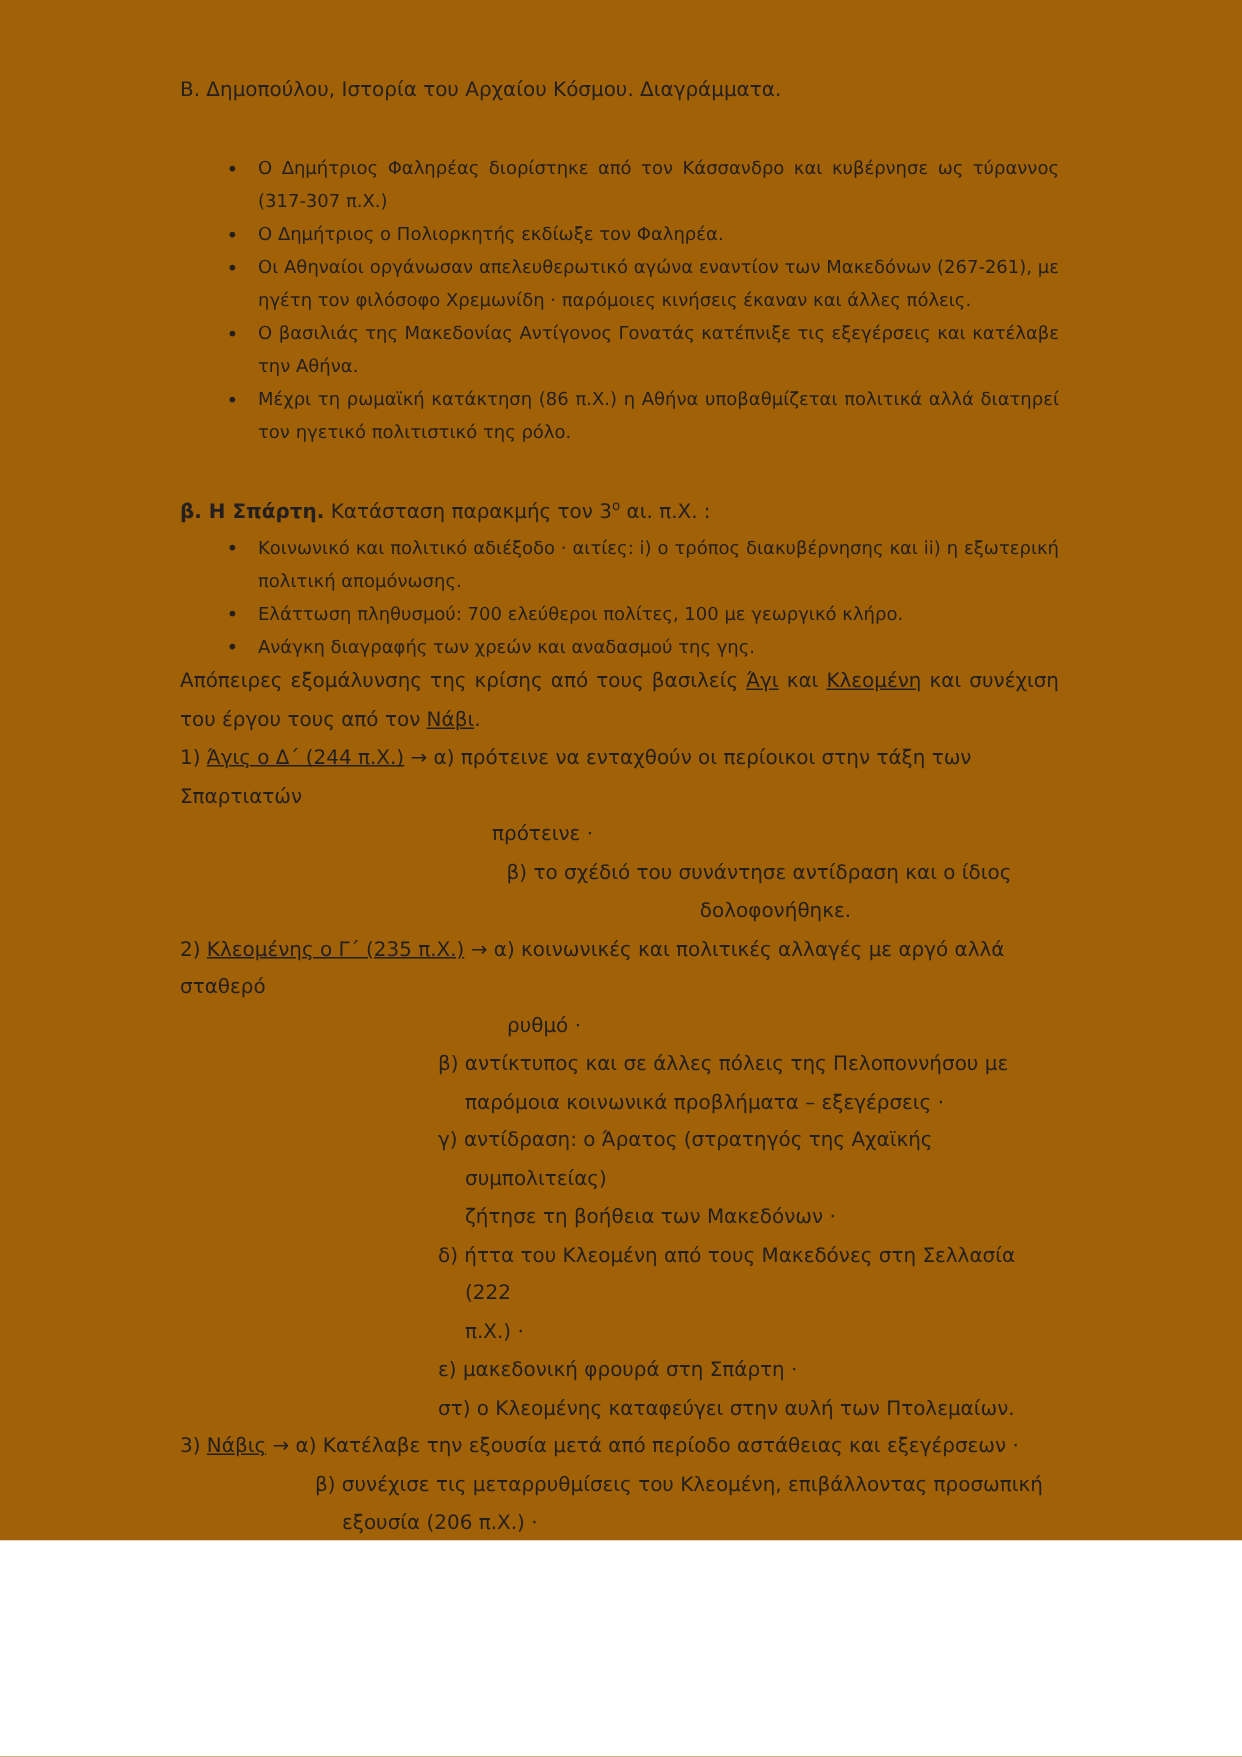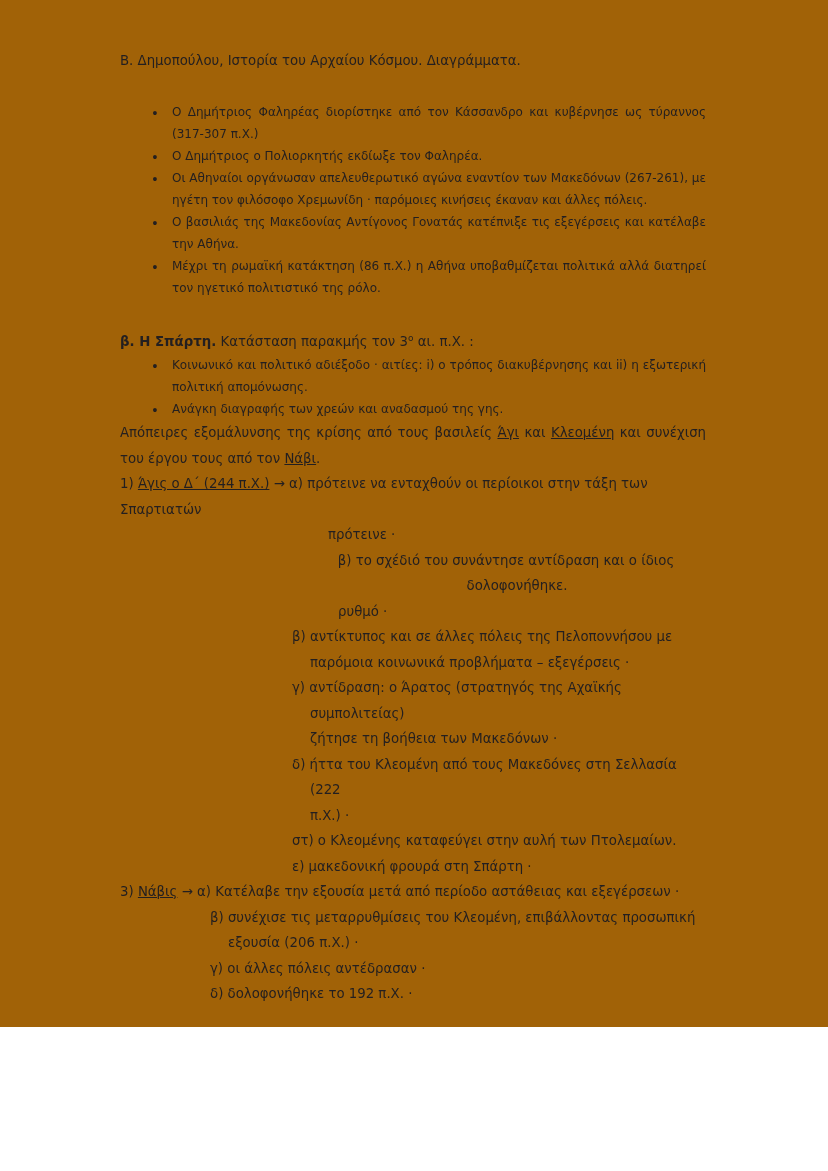--- a/index.html
+++ b/index.html
@@ -114,46 +114,53 @@
     </ul>
 
     <div class="gap-lg"></div>
 
     <div class="line">
       <span class="b">β. Η Σπάρτη.</span><span> Κατάσταση παρακμής τον 3</span><span class="sup">ο</span><span> αι. π.Χ. :</span>
     </div>
 
     <ul class="bullets">
       <li>Κοινωνικό και πολιτικό αδιέξοδο · αιτίες: i) ο τρόπος διακυβέρνησης και ii) η εξωτερική πολιτική απομόνωσης.</li>
+      <li>Ελάττωση πληθυσμού: 700 ελεύθεροι πολίτες, 100 με γεωργικό κλήρο.</li>
       <li>Ανάγκη διαγραφής των χρεών και αναδασμού της γης.</li>
     </ul>
 
     <p class="para"><span>Απόπειρες εξομάλυνσης της κρίσης από τους βασιλείς </span><span class="u">Άγι</span><span> και </span><span class="u">Κλεομένη</span><span> και συνέχιση του έργου τους από τον </span><span class="u">Νάβι</span><span>.</span></p>
 
     <div class="king-block">
       <div class="king-first">
         <span>1)</span>
         <span class="u">Άγις ο Δ΄ (244 π.Χ.)</span>
         <span class="arrow">→</span>
         <span>α) πρότεινε να ενταχθούν οι περίοικοι στην τάξη των Σπαρτιατών</span>
       </div>
       <div class="sub cont-1">πρότεινε ·</div>
       <div class="sub sub-i2">β) το σχέδιό του συνάντησε αντίδραση και ο ίδιος δολοφονήθηκε.</div>
     </div>
 
     <div class="king-block">
+      <div class="king-first">
+        <span>2)</span>
+        <span class="u">Κλεομένης ο Γ΄ (235 π.Χ.)</span>
+        <span class="arrow">→</span>
+        <span>α) κοινωνικές και πολιτικές αλλαγές με αργό αλλά σταθερό</span>
+      </div>
       <div class="sub" style="padding-left:218px;">ρυθμό ·</div>
       <div class="sub sub-i1">β) αντίκτυπος και σε άλλες πόλεις της Πελοποννήσου με</div>
       <div class="sub" style="padding-left:190px;">παρόμοια κοινωνικά προβλήματα – εξεγέρσεις ·</div>
       <div class="sub sub-i1">γ) αντίδραση: ο Άρατος (στρατηγός της Αχαϊκής συμπολιτείας)</div>
       <div class="sub" style="padding-left:190px;">ζήτησε τη βοήθεια των Μακεδόνων ·</div>
       <div class="sub sub-i1">δ) ήττα του Κλεομένη από τους Μακεδόνες στη Σελλασία (222</div>
       <div class="sub" style="padding-left:190px;">π.Χ.) ·</div>
+      <div class="sub sub-i1">ε) μακεδονική φρουρά στη Σπάρτη ·</div>
       <div class="sub sub-i1">στ) ο Κλεομένης καταφεύγει στην αυλή των Πτολεμαίων.</div>
-      <div class="sub sub-i1">ε) μακεδονική φρουρά στη Σπάρτη ·</div>
     </div>
 
     <div class="king-block">
       <div class="king-first">
         <span>3)</span>
         <span class="u">Νάβις</span>
         <span class="arrow">→</span>
         <span>α) Κατέλαβε την εξουσία μετά από περίοδο αστάθειας και εξεγέρσεων ·</span>
       </div>
       <div class="sub sub-i3">β) συνέχισε τις μεταρρυθμίσεις του Κλεομένη, επιβάλλοντας προσωπική</div>

